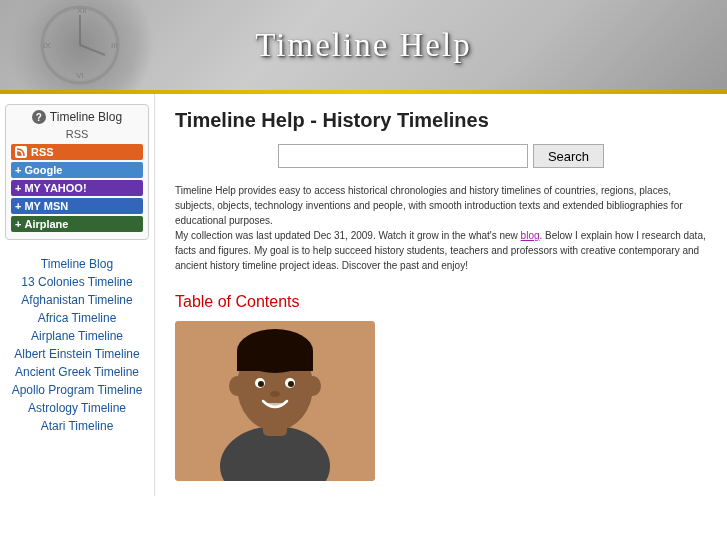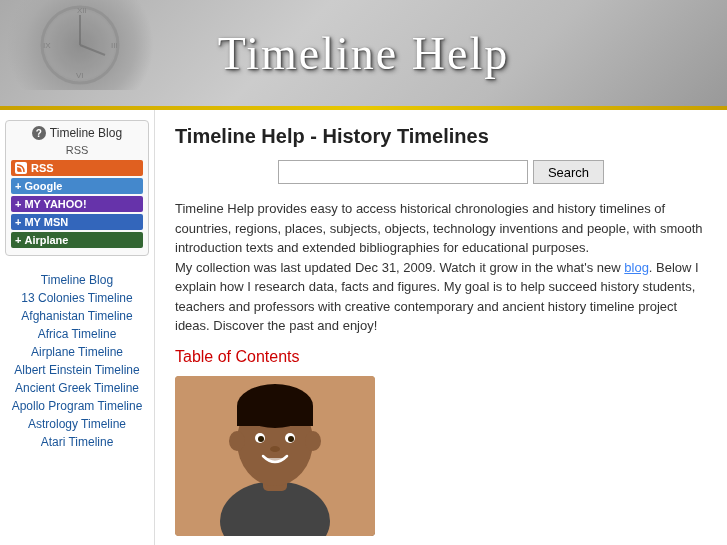--- a/index.html
+++ b/index.html
@@ -1,37 +1,37 @@
 <!DOCTYPE html>
 <html><head>
   <meta charset="utf-8">
   <style>
     * { margin: 0; padding: 0; box-sizing: border-box; }
     body { font-family: Arial, sans-serif; font-size: 13px; background: #fff; width: 727px; }
 
     
     #header {
       width: 100%;
-      height: 106px;
+      height: 90px;
       background: linear-gradient(135deg, #aaa 0%, #ccc 40%, #bbb 70%, #999 100%);
       position: relative;
       overflow: hidden;
       display: flex;
       align-items: center;
       justify-content: center;
     }
     #header::before {
       content: '';
       position: absolute;
       left: 0; top: 0;
       width: 160px; height: 90px;
       background: radial-gradient(circle at 80px 45px, #888 0%, #999 30%, #aaa 60%, transparent 80%);
     }
     #header-title {
-      font-size: 46px;
+      font-size: 33px;
       color: #fff;
       text-shadow: 2px 2px 4px #555, 1px 1px 2px #333;
       font-family: Georgia, serif;
       letter-spacing: 2px;
       z-index: 1;
     }
     
     #header-line {
       width: 100%;
       height: 4px;
@@ -122,24 +122,24 @@
     }
     #search-button {
       padding: 3px 14px;
       background: #e8e8e8;
       border: 1px solid #aaa;
       cursor: pointer;
       font-size: 13px;
       height: 24px;
     }
     #description {
-      font-size: 13px;
+      font-size: 10px;
       color: #333;
       line-height: 1.5;
-      margin-bottom: 12px;
+      margin-bottom: 20px;
     }
     #description a {
       color: #1a5599;
     }
     #toc-title {
       font-size: 16px;
       font-weight: normal;
       color: #cc0000;
       margin-bottom: 10px;
     }
@@ -260,21 +260,21 @@
     <h1 id="main-title">Timeline Help - History Timelines</h1>
 
     <div id="search-bar">
       <input type="text" id="search-input" placeholder="" style="">
       <button id="search-button">Search</button>
     </div>
 
     <div id="description">
       <p>Timeline Help provides easy to access historical chronologies and history timelines of countries, regions, places, subjects, objects, technology inventions and people, with smooth introduction texts and extended bibliographies for educational purposes.</p>
       <p>
-        <span>My collection was last updated Dec 31, 2009. Watch it grow in the what's new </span><a href="#" style="color:#3b82f6;">blog</a><span>. Below I explain how I research data, facts and figures. My goal is to help succeed history students, teachers and professors with creative contemporary and ancient history timeline project ideas. Discover the past and enjoy!</span>
+        <span>My collection was last updated Dec 31, 2009. Watch it grow in the what's new </span><a href="#" style="color:#a21caf;">blog</a><span>. Below I explain how I research data, facts and figures. My goal is to help succeed history students, teachers and professors with creative contemporary and ancient history timeline project ideas. Discover the past and enjoy!</span>
       </p>
     </div>
 
     <div id="toc-title">Table of Contents</div>
 
     <div id="person-image">
       <svg width="200" height="160" viewBox="0 0 200 160">
 
         <rect width="200" height="160" fill="#c8956a"></rect>
 

